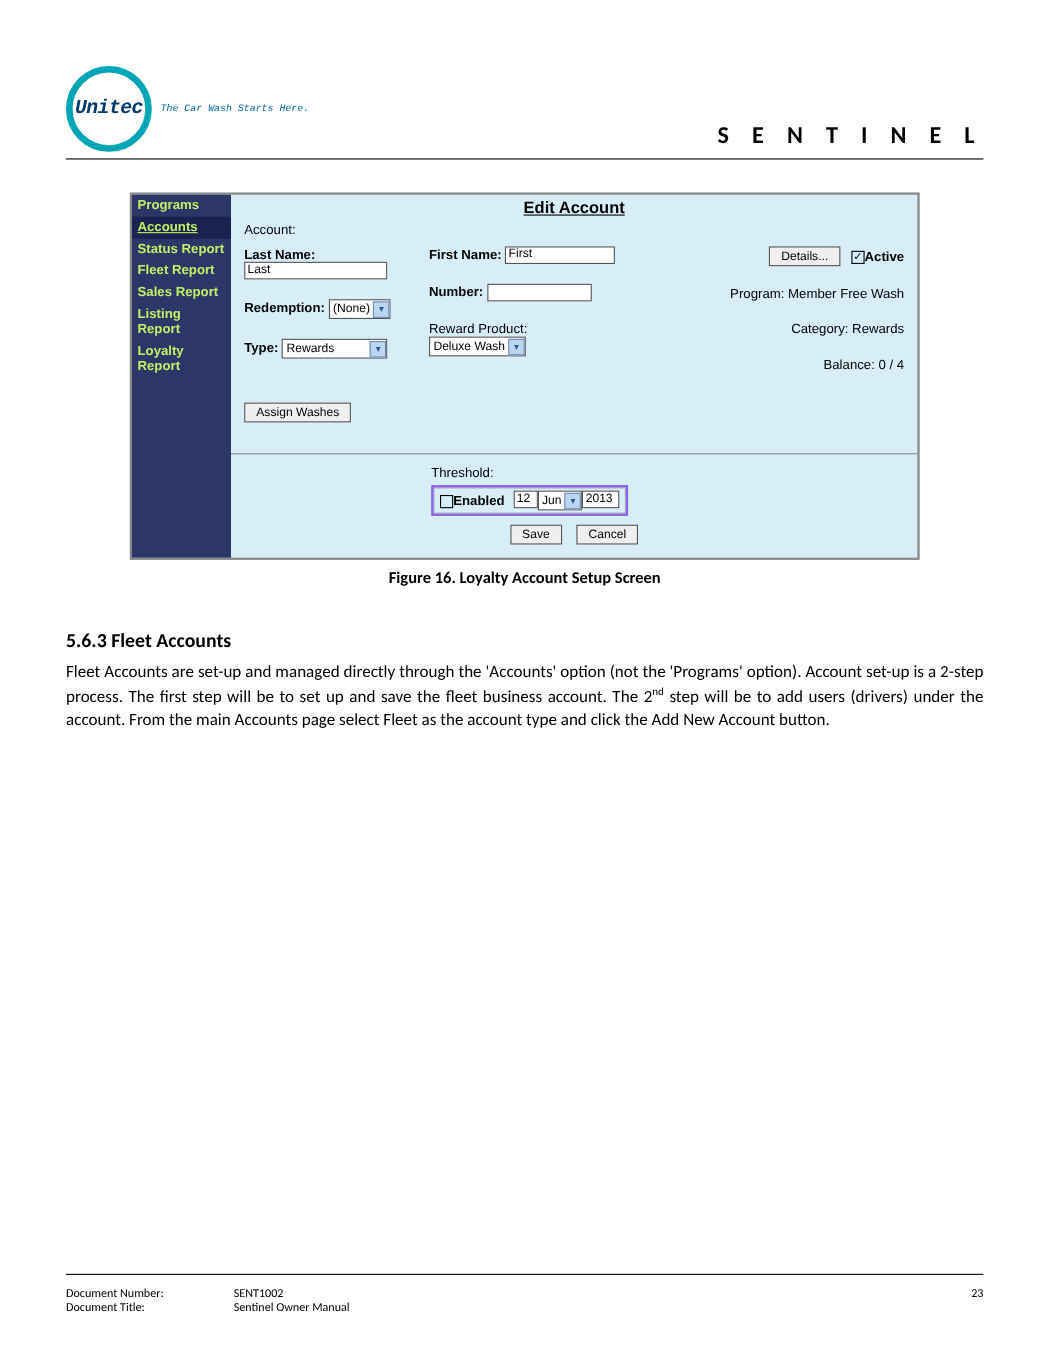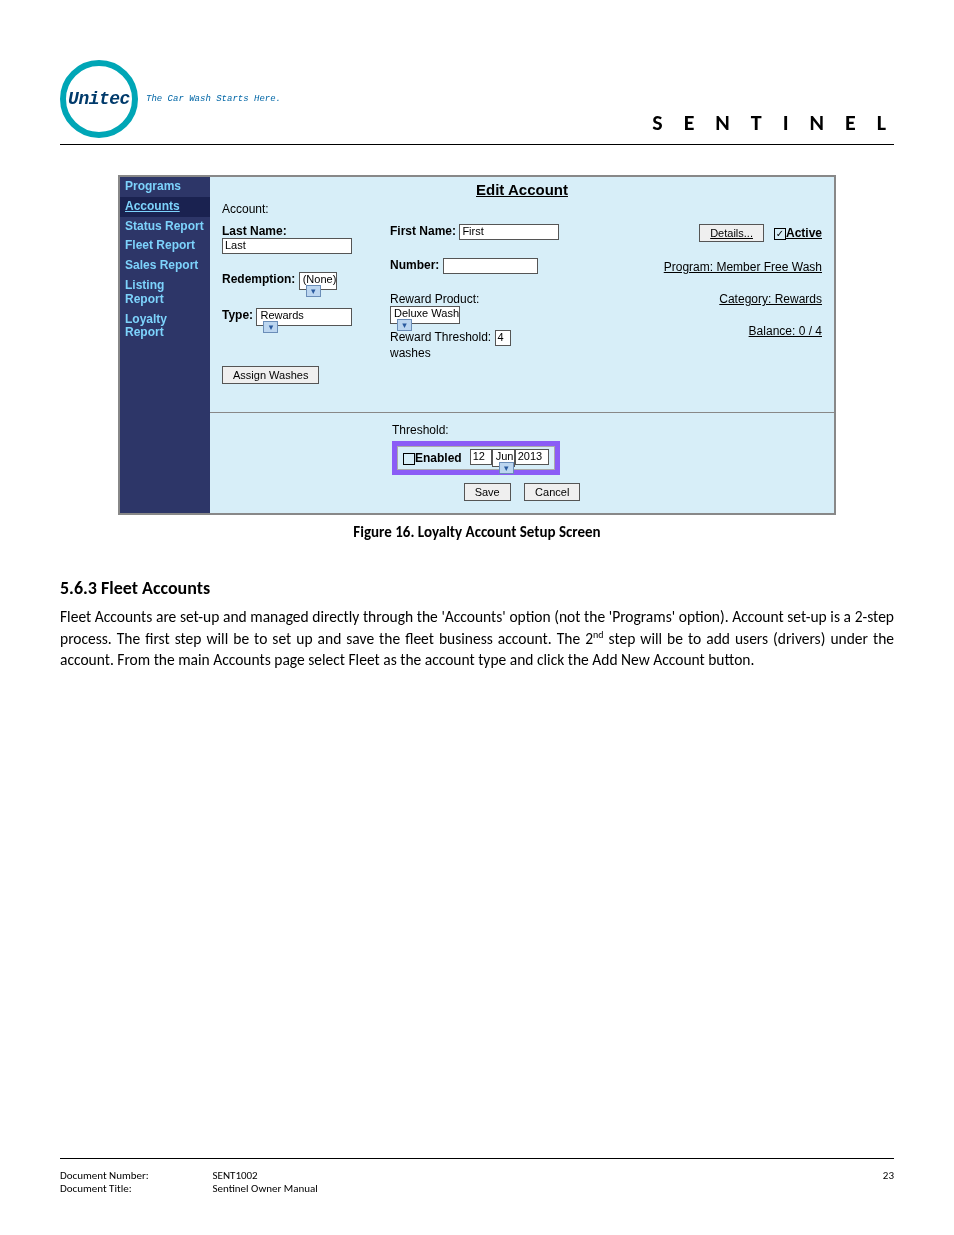--- a/index.html
+++ b/index.html
@@ -47,59 +47,58 @@
     padding-bottom: 2px;
   }
   
   .shot {
     border: 2px solid #888; background: #d7eef8;
     width: 718px; margin: 0 auto;
     display: flex; font-family: Arial, sans-serif;
     font-size: 12px;
   }
   .sidebar {
-    width: 90px; background: #2d3668; color: #7dd3fc;
+    width: 90px; background: #2d3668; color: #bef264;
     font-weight: bold;
   }
   .sidebar div { padding: 3px 5px; line-height: 1.15; }
   .sidebar .sel { background: #1a2250; text-decoration: underline; }
   .main { flex: 1; padding: 4px 12px 12px 12px; }
   .title { text-align: center; font-weight: bold; text-decoration: underline; font-size: 15px; }
   .acctlbl { margin: 4px 0 8px 0; }
   .cols { display: flex; gap: 18px; }
   .c1 { width: 150px; }
   .c2 { flex: 1; }
-  .c3 { width: 180px; text-align: right; text-decoration: underline; }
+  .c3 { width: 180px; text-align: right; }
   .row { margin-bottom: 18px; }
   .lbl { font-weight: bold; }
   .inp {
     border: 1px solid #555; background: #fff;
     font-size: 11px; padding: 0 2px; height: 16px;
     display: inline-block; vertical-align: middle;
   }
   .sel-ctrl {
     border: 1px solid #555; background: #fff;
     font-size: 11px; height: 18px;
-    display: inline-flex; 
+    display: inline-flex; align-items: center;
     padding: 0 0 0 3px;
-    flex-direction: column;
   }
   .sel-ctrl .arrow {
     width: 15px; height: 15px; margin-left: 3px;
     background: #bcd6f0; border: 1px solid #6a8db8;
     display: inline-flex; align-items: center; justify-content: center;
     font-size: 9px; color: #2a5a9e;
   }
   .btn {
     border: 1px solid #555; background: #efefef;
     font-size: 11px; padding: 2px 10px;
     display: inline-block;
   }
   .chk { display:inline-block; width:12px; height:12px; border:1px solid #000; vertical-align:middle; font-size:10px; text-align:center; line-height:10px; }
-  .exp-row { border:5px solid #8b5cf6; box-shadow: inset 0 0 0 1px #aaa; padding: 3px 6px; margin-top: 4px; display:inline-flex; align-items:center; gap:8px; }
+  .exp-row { border:2px solid #8b5cf6; box-shadow: inset 0 0 0 1px #aaa; padding: 3px 6px; margin-top: 4px; display:inline-flex; align-items:center; gap:8px; }
   .hr { border-top:1px solid #888; margin:10px -12px; }
   .save-row { text-align:center; margin-top:8px; }
   .fig-caption { text-align:center; font-weight:bold; margin:8px 0 24px 0; font-size:15px; }
   h3.sec { font-size:18px; margin:12px 0 8px 0; }
   p.body { text-align: justify; line-height:1.35; margin:0 0 12px 0; font-size:15.5px; }
   sup { font-size: 10px; }
   
   .footer {
     margin-top: auto;
     border-top: 1px solid #000;
@@ -174,25 +173,20 @@
             <span class="lbl">Number:</span>
             <span class="inp" style="width:95px;"></span>
           </div>
           <div class="row" style="margin-bottom:6px;">
             <div class="lbl" style="font-weight:normal;">Reward Product:</div>
             <span class="sel-ctrl">
               <span>Deluxe Wash</span>
               <span class="arrow">▾</span>
             </span>
           </div>
-          <div class="row">
-            <span>Reward Threshold:</span>
-            <span class="inp" style="width:16px;">4</span>
-            <div>washes</div>
-          </div>
         </div>
 
         <div class="c3">
           <div class="row" style="display:flex; justify-content:flex-end; align-items:center; gap:10px;">
             <span class="btn">Details...</span>
             <span>
               <span class="chk">✓</span><span class="lbl">Active</span>
             </span>
           </div>
           <div class="row lbl" style="font-weight:normal;">Program: Member Free Wash</div>

